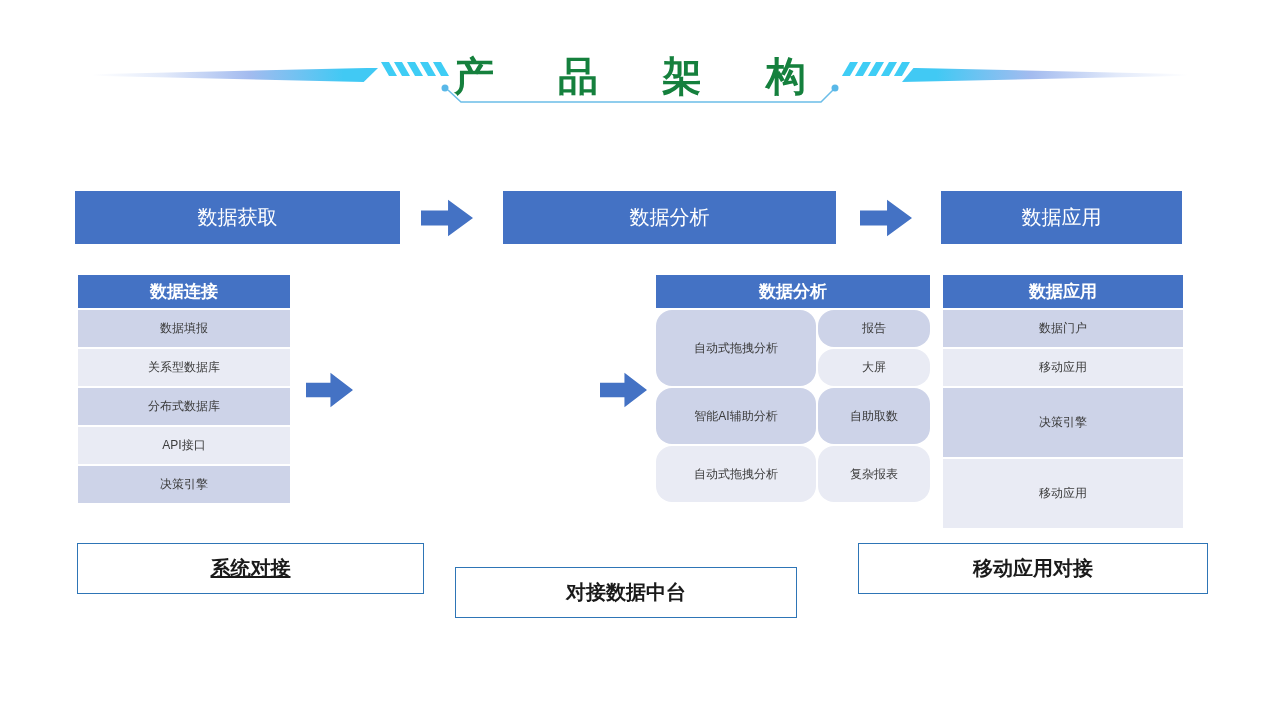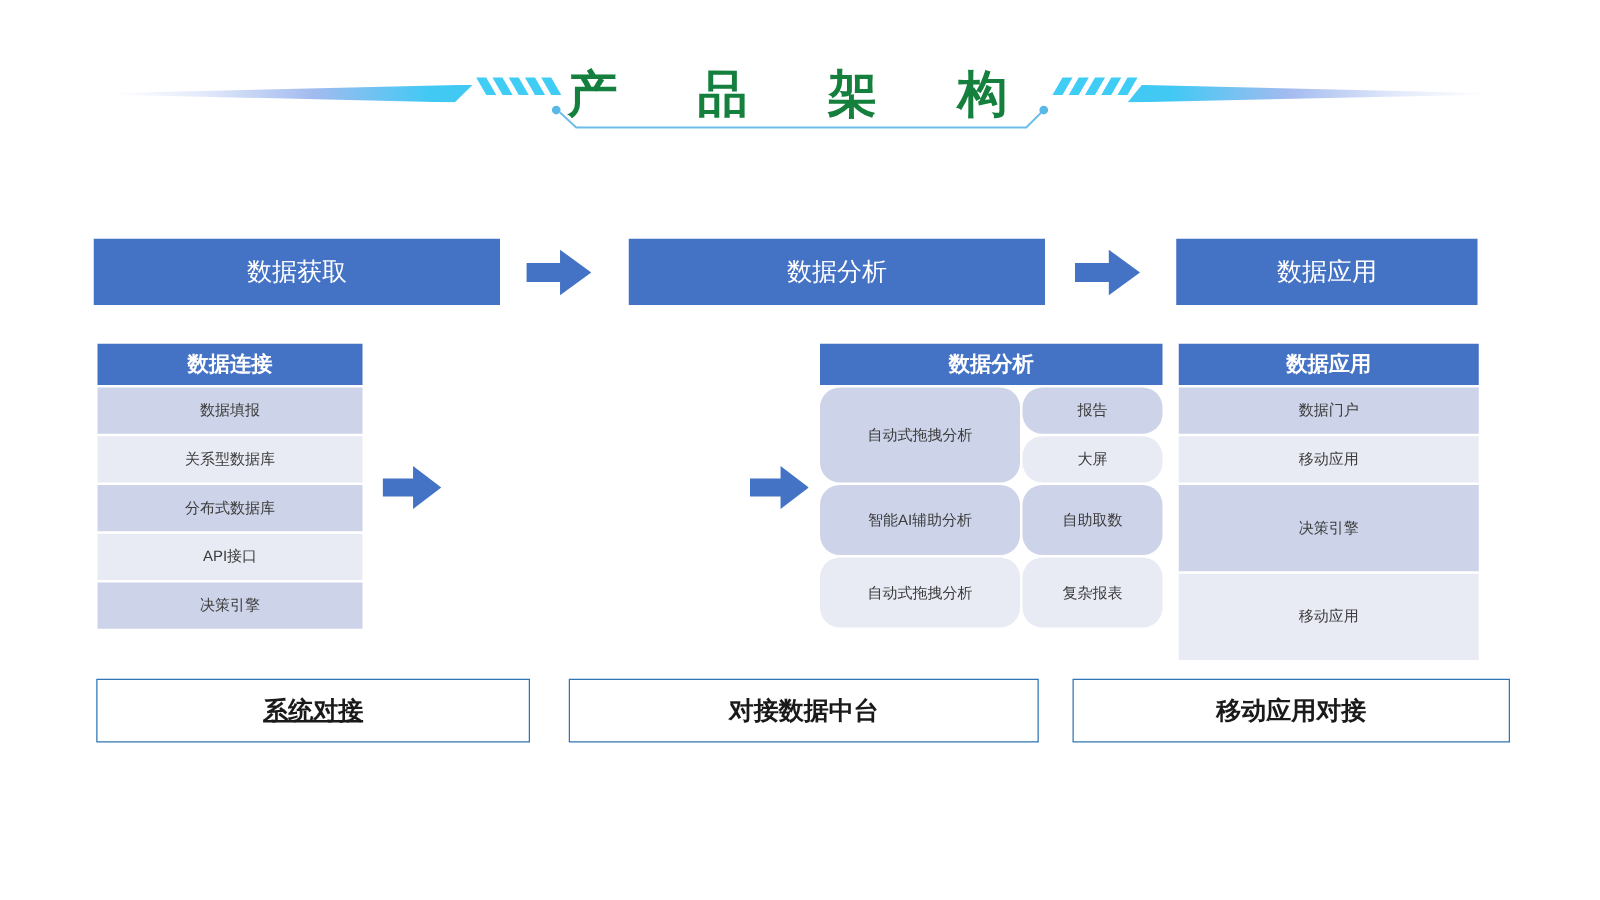--- a/index.html
+++ b/index.html
@@ -84,21 +84,21 @@
   #mid-arrow2 { left:600px; }
 
   
   .foot-box {
     position:absolute; top:543px; height:51px; background:#ffffff;
     border:1.5px solid #2e75b6; box-sizing:border-box;
     color:#1a1a1a; font-size:20px; font-weight:bold;
     display:flex; align-items:center; justify-content:center;
   }
   #foot1 { left:77px;  width:347px;text-decoration:underline; }
-  #foot2 { left:455px; width:376px; }
+  #foot2 { left:455px; width:342px;margin-top:24px; }
   #foot3 { left:858px; width:350px; }
 </style>
 </head>
 <body>
 
 <div id="slide">
 
   <div class="accent-bar left"></div>
   <div class="slash-group left">
     <span class="slash"></span>

